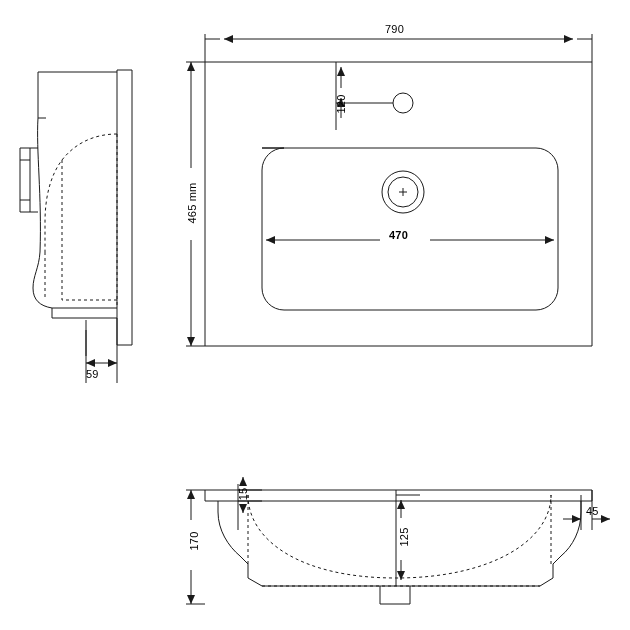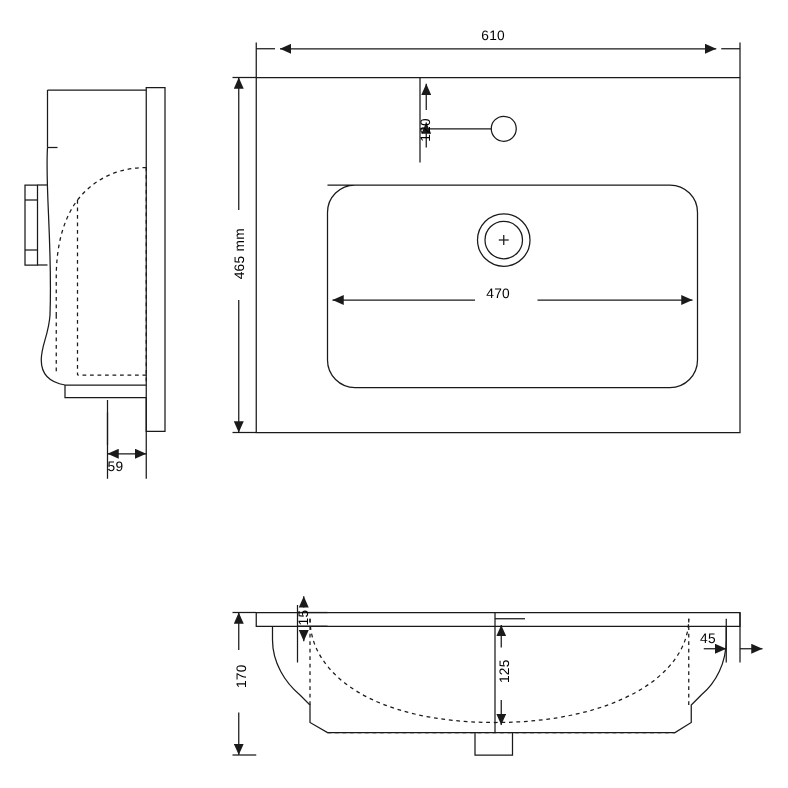--- a/index.html
+++ b/index.html
@@ -175,29 +175,29 @@
         <path d="M592,490 L592,530"></path>
         <path d="M563,519 L581,519" marker-end="url(#arrH)"></path>
         <path d="M610,519 L592,519" marker-end="url(#arrH)" transform="rotate(180 601 519)"></path>
       </g>
 
     </g>
   </svg>
 
   <div class="dim-label" style="left:86px; top:368px;">59</div>
 
-  <div class="dim-label" style="left:385px; top:23px;">610</div>
+  <div class="dim-label" style="left:385px; top:23px;">790</div>
 
   <div class="dim-label rot90" style="left:157px; top:197px; width:70px; text-align:center;">465 mm</div>
 
   <div class="dim-label rot90" style="left:320px; top:98px; width:42px; text-align:center;">120</div>
 
-  <div class="dim-label" style="left:389px; top:229px;">470</div>
+  <div class="dim-label" style="left:389px; top:229px;font-weight:bold;">470</div>
 
   <div class="dim-label rot90" style="left:173px; top:535px; width:42px; text-align:center;">170</div>
 
   <div class="dim-label rot90" style="left:227px; top:488px; width:32px; text-align:center;">15</div>
 
   <div class="dim-label rot90" style="left:383px; top:531px; width:42px; text-align:center;">125</div>
 
-  <div class="dim-label" style="left:560px; top:505px;">45</div>
+  <div class="dim-label" style="left:586px; top:505px;">45</div>
 
 </div>
 
 </body></html>

